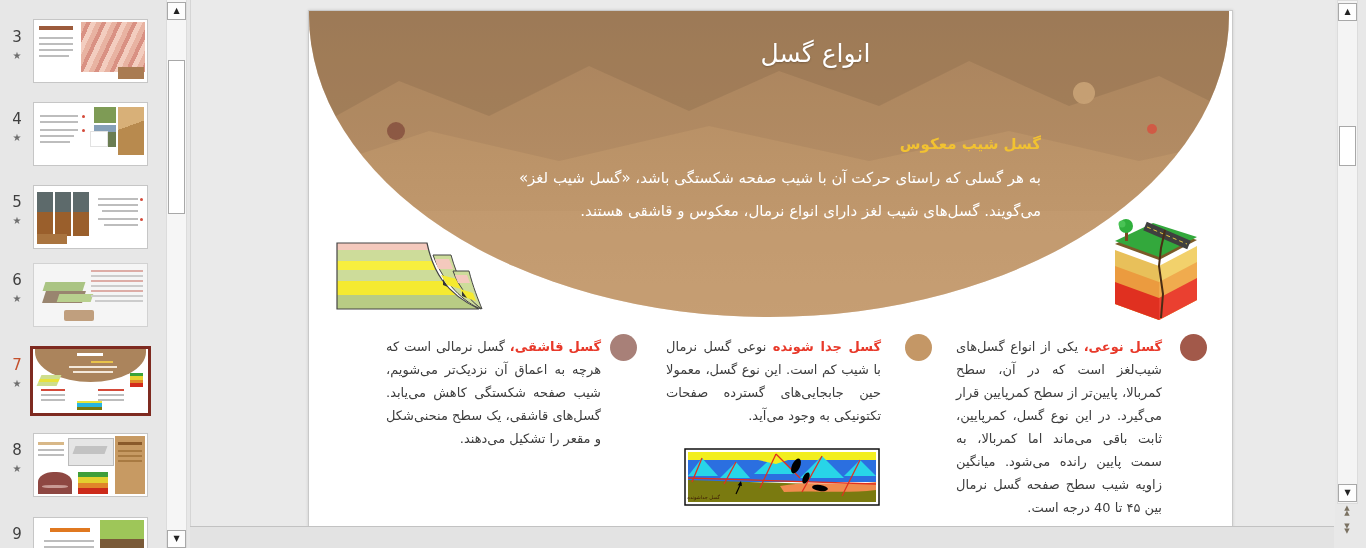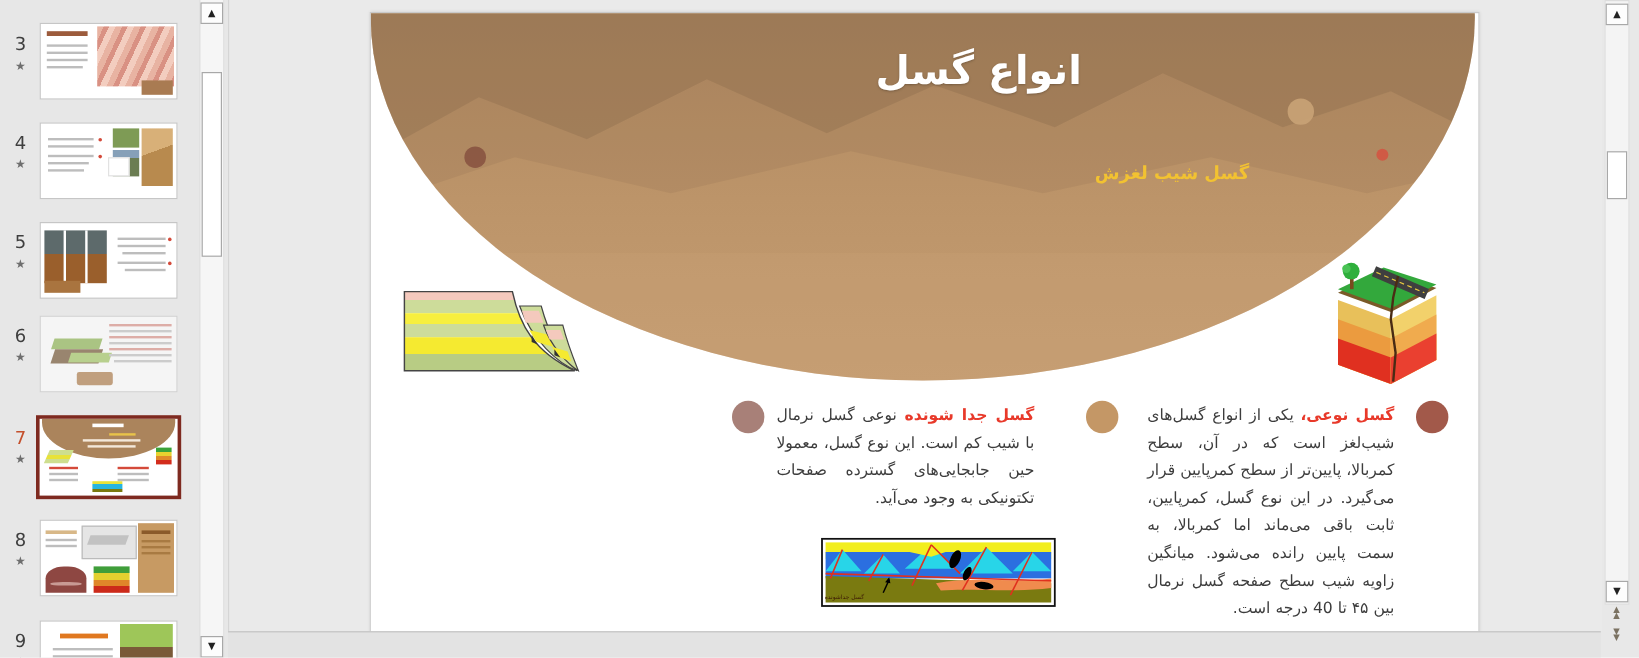--- a/index.html
+++ b/index.html
@@ -26,21 +26,21 @@
   
   #canvas{left:190px;top:0;width:1144px;height:526px;background:#eaeaea;border-left:1px solid #d5d5d5;}
   #statusbar{left:190px;top:526px;width:1144px;height:22px;background:#e3e3e3;border-top:1px solid #c2c2c2;}
 
   
   .vscroll-track{left:1337px;top:0;width:19px;height:502px;background:#f4f4f4;border:1px solid #dcdcdc;}
   .nav-dbl{left:1340px;width:14px;height:15px;color:#7b7262;font-size:7px;line-height:5px;text-align:center;cursor:pointer;}
 
   
   #slide{left:308px;top:10px;width:923px;height:516px;background:#ffffff;border:1px solid #c9c9c9;box-shadow:0 0 3px rgba(0,0,0,.12);}
-  #slide-title{top:28px;left:0;width:1013px;text-align:center;color:#ffffff;font-size:33px;font-weight:bold;direction:rtl;text-shadow:0 1px 2px rgba(0,0,0,.25);}
+  #slide-title{top:28px;left:0;width:1013px;text-align:center;color:#ffffff;font-size:25px;font-weight:normal;direction:rtl;text-shadow:0 1px 2px rgba(0,0,0,.25);}
   #hdr-block{top:124px;right:191px;width:545px;direction:rtl;text-align:right;}
   #hdr-heading{display:block;color:#f2c231;font-size:15px;font-weight:bold;margin-bottom:9px;}
   #hdr-body{color:#ffffff;font-size:15px;line-height:33px;}
 
   .col{direction:rtl;text-align:justify;font-size:13px;line-height:23px;color:#3d3d3d;}
   .col .hd{font-weight:bold;color:#e8392a;}
   .bullet{width:27px;height:27px;border-radius:50%;}
   #bullet-normal{background:#a2594a;}
   #bullet-detach{background:#c49766;}
   #bullet-listric{background:#a88078;}
@@ -203,21 +203,22 @@
       <rect x="0" y="200" width="921" height="120" fill="#c9a176" opacity="0.35"></rect>
       <circle cx="87" cy="120" r="9" fill="#7d4537" opacity="0.7"></circle>
       <circle cx="775" cy="82" r="11" fill="#c7a175" opacity="0.95"></circle>
       <circle cx="843" cy="118" r="5" fill="#d84f3e" opacity="0.8"></circle>
     </g>
   </svg>
 
   <div id="slide-title" class="a">انواع گسل</div>
 
   <div id="hdr-block" class="a">
-    <span id="hdr-heading">گسل شیب لغزش</span>
+    <span id="hdr-heading">گسل شیب معکوس</span>
+    <span id="hdr-body">به هر گسلی که راستای حرکت آن با شیب صفحه شکستگی باشد، «گسل شیب لغز» می‌گویند. گسل‌های شیب لغز دارای انواع نرمال، معکوس و قاشقی هستند.</span>
   </div>
 
   <svg class="a" style="left:22px;top:218px;" width="152" height="88" viewBox="0 0 152 88">
     <defs>
         <clipPath id="blockClip">
           <path d="M6,14 L96,14 C102,42 114,64 148,80 L6,80 Z"></path>
         </clipPath>
       </defs>
     <g clip-path="url(#blockClip)">
       <rect x="0" y="14" width="152" height="7" fill="#f4c9bd"></rect>
@@ -263,25 +264,29 @@
 
   <div id="bullet-normal" class="a bullet" style="left:871px;top:323px;"></div>
   <div id="bullet-detach" class="a bullet" style="left:596px;top:323px;"></div>
   <div id="bullet-listric" class="a bullet" style="left:301px;top:323px;"></div>
 
   <div class="a col" style="left:647px;top:324px;width:206px;">
     <span class="hd">گسل نوعی،</span>
     <span>یکی از انواع گسل‌های شیب‌لغز است که در آن، سطح کمربالا، پایین‌تر از سطح کمرپایین قرار می‌گیرد. در این نوع گسل، کمرپایین، ثابت باقی می‌ماند اما کمربالا، به سمت پایین رانده می‌شود. میانگین زاویه شیب سطح صفحه گسل نرمال بین ۴۵ تا 40 درجه است.</span>
   </div>
 
-  <div class="a col" style="left:338px;top:324px;width:215px;">
+  <div class="a col" style="left:357px;top:324px;width:215px;">
     <span class="hd">گسل جدا شونده</span>
     <span>نوعی گسل نرمال با شیب کم است. این نوع گسل، معمولا حین جابجایی‌های گسترده صفحات تکتونیکی به وجود می‌آید.</span>
   </div>
 
+  <div class="a col" style="left:77px;top:324px;width:215px;">
+    <span class="hd">گسل قاشقی،</span>
+    <span>گسل نرمالی است که هرچه به اعماق آن نزدیک‌تر می‌شویم، شیب صفحه شکستگی کاهش می‌یابد. گسل‌های قاشقی، یک سطح منحنی‌شکل و مقعر را تشکیل می‌دهند.</span>
+  </div>
 
   <svg class="a" style="left:375px;top:437px;" width="196" height="58" viewBox="0 0 196 58">
     <rect x="1" y="1" width="194" height="56" fill="#ffffff" stroke="#111" stroke-width="1.5"></rect>
     <rect x="4" y="4" width="188" height="14" fill="#f2ee1f"></rect>
     <rect x="4" y="12" width="188" height="22" fill="#2b6fe0"></rect>
     <polygon points="4,28 18,10 34,28" fill="#28d5e8"></polygon>
     <polygon points="36,30 52,14 66,30" fill="#28d5e8"></polygon>
     <polygon points="70,26 92,6 112,26" fill="#28d5e8"></polygon>
     <polygon points="116,30 138,8 160,30" fill="#28d5e8"></polygon>
     <polygon points="160,28 176,12 192,28" fill="#28d5e8"></polygon>

